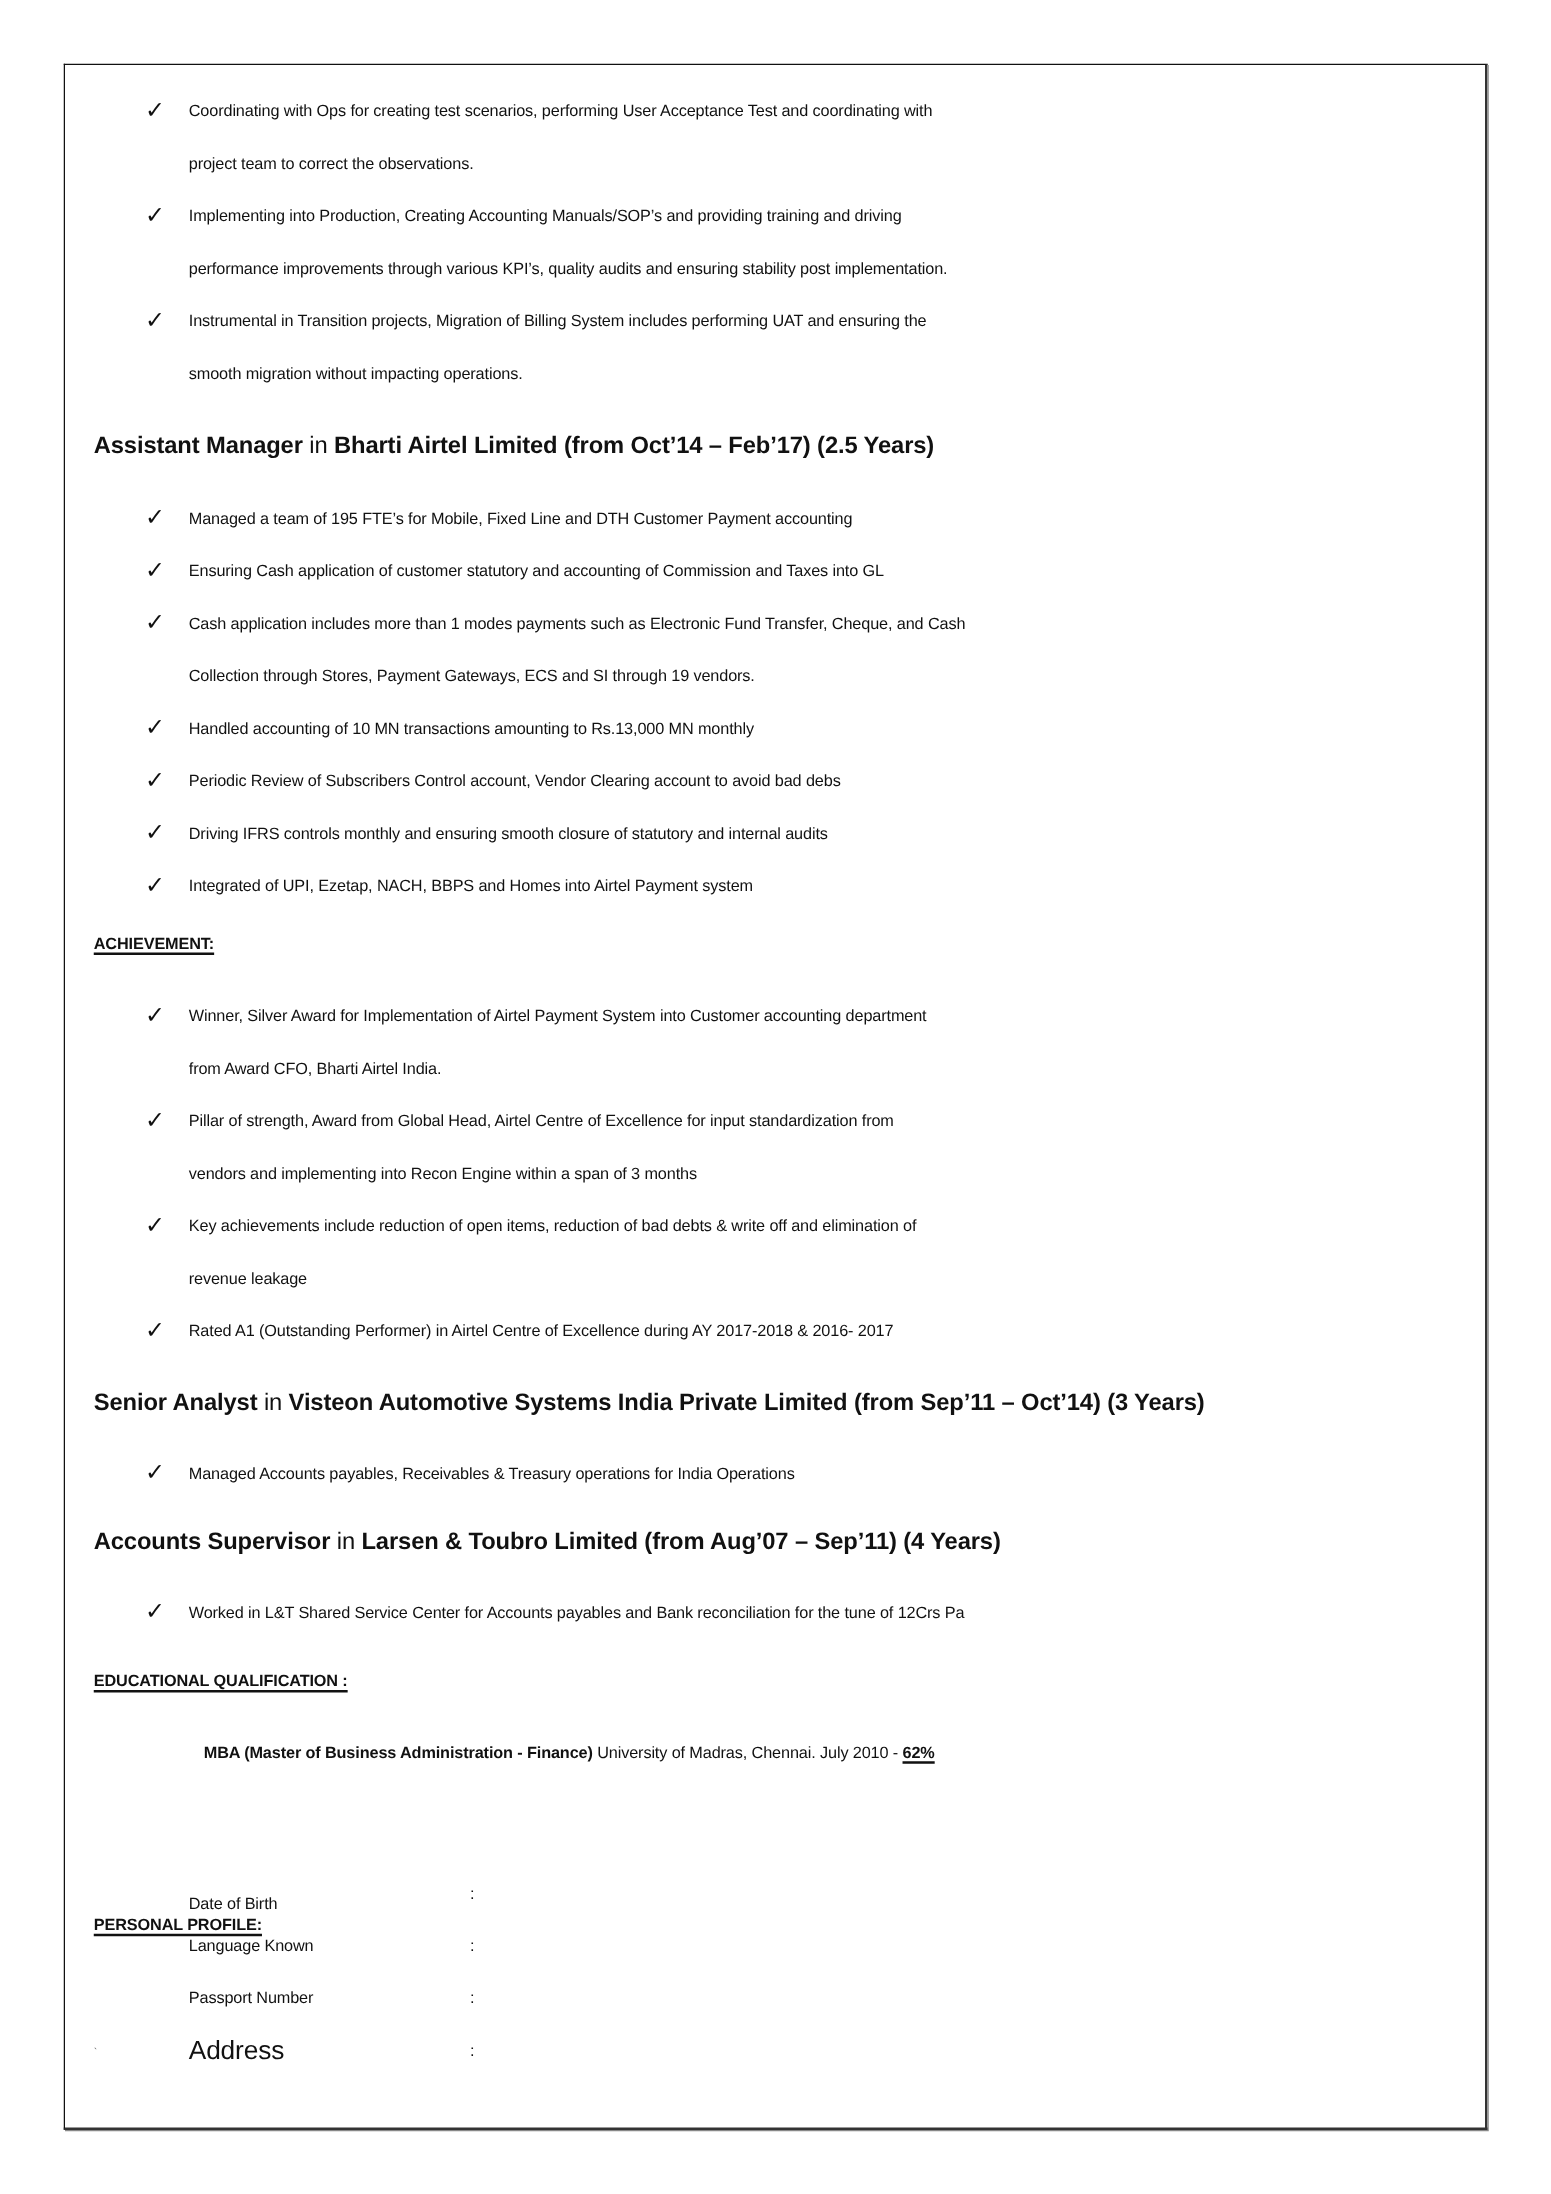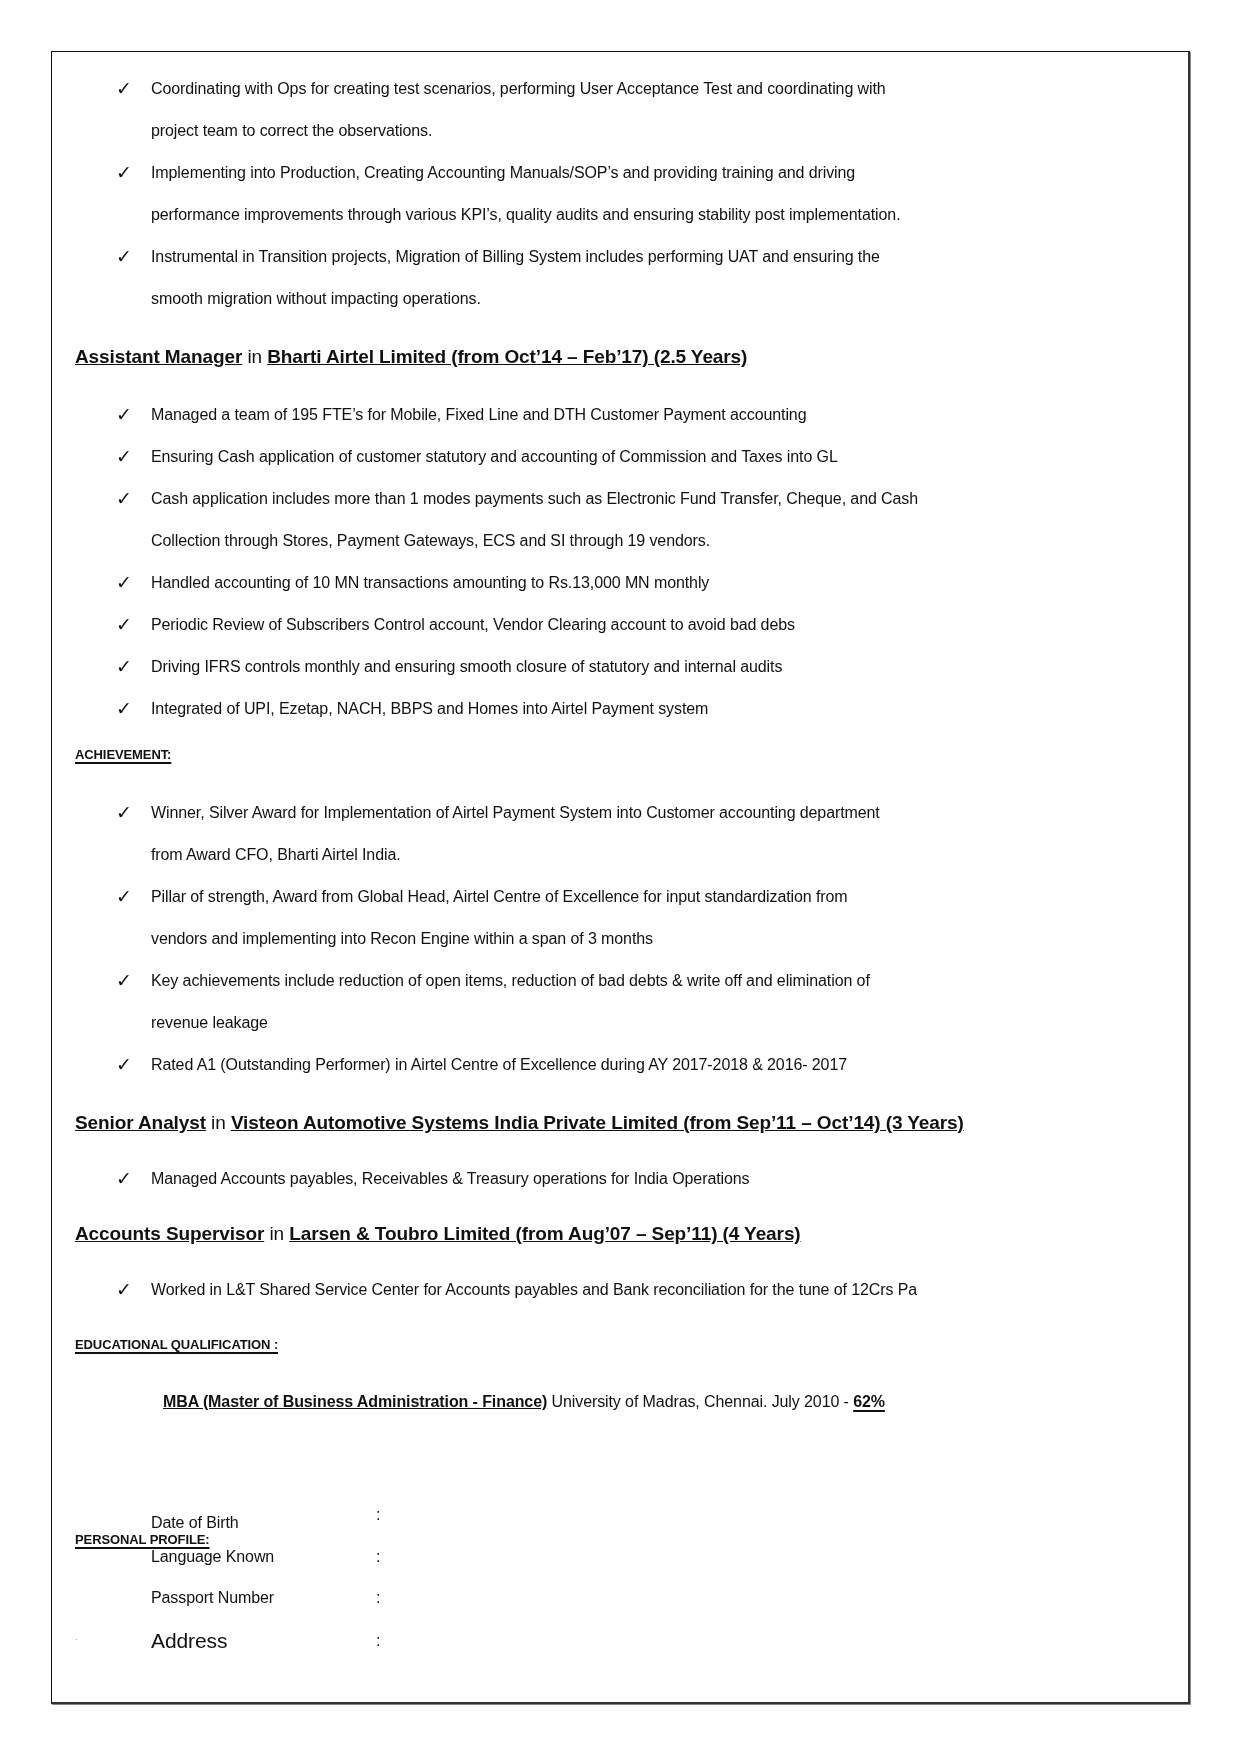--- a/index.html
+++ b/index.html
@@ -1,25 +1,25 @@
 <!DOCTYPE html>
 <html><head>
 <meta charset="utf-8">
 <style>
   html, body { margin:0; padding:0; background:#ffffff; }
   body { width:1241px; height:1755px; position:relative; overflow:hidden;
          font-family:"Liberation Sans", sans-serif; color:#111; }
   .page-frame { position:absolute; left:51px; top:51px; width:1136px; height:1650px;
          border:1px solid #111; border-right:2px solid #333; border-bottom:2px solid #333;
          box-shadow:1px 1px 0 #888; }
-  .line { position:absolute; left:0; white-space:nowrap; font-size:16px; line-height:24px; letter-spacing:-0.1px; }
+  .line { position:absolute; left:0; white-space:nowrap; font-size:13px; line-height:24px; letter-spacing:-0.1px; }
   .check { position:absolute; left:116px; font-size:19px; line-height:24px; }
   .btext { left:151px; }
   .heading { left:75px; font-size:19px; }
-  .b { font-weight:bold;text-decoration:underline; }
+  .b { font-weight:bold; }
   .u { text-decoration:underline; text-decoration-thickness:1.5px; text-underline-offset:3px; }
   .sec-title { left:75px; font-weight:bold; text-decoration:underline; text-decoration-thickness:1.5px; text-underline-offset:3px; font-size:13px; }
   .edu { left:163px; }
   .pp-label { left:151px; }
   .pp-colon { left:376px; }
   .tick-mark { position:absolute; left:75px; top:1637px; font-size:8px; color:#555; }
 </style>
 </head>
 <body>
 

